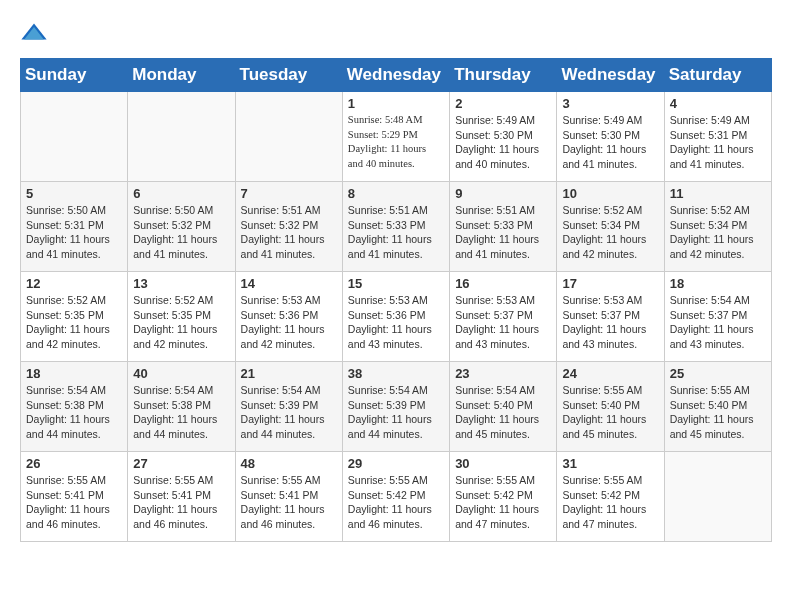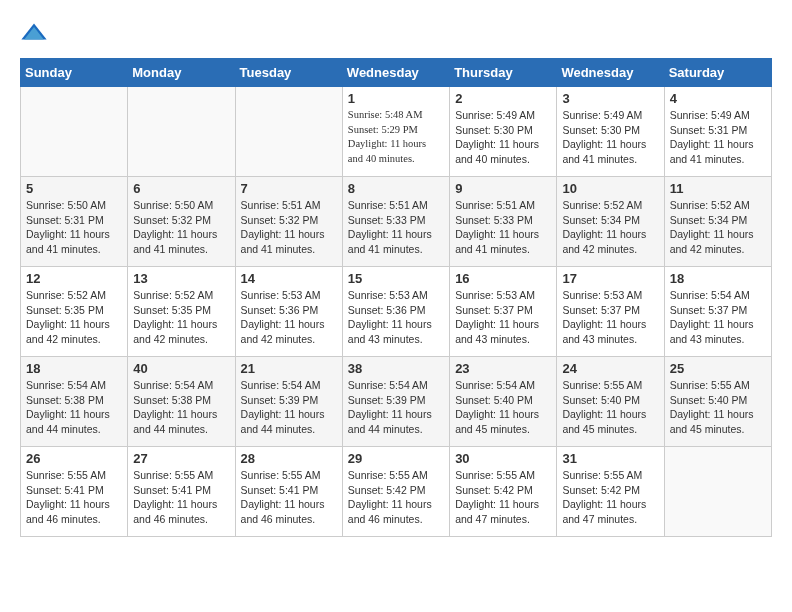--- a/index.html
+++ b/index.html
@@ -54,21 +54,21 @@
     }
     table {
       width: 100%;
       border-collapse: collapse;
       table-layout: fixed;
     }
     thead tr th {
       background-color: #2a6db5;
       color: #fff;
       padding: 6px 4px;
-      font-size: 13px;
+      font-size: 17px;
       font-weight: bold;
       text-align: left;
       border: 1px solid #2a6db5;
     }
     tbody tr td {
       border: 1px solid #ccc;
       vertical-align: top;
       padding: 4px 5px;
       height: 90px;
       background: #fff;
@@ -320,21 +320,21 @@
 and 46 minutes.</div>
         </td>
         <td>
           <div class="day-number">27</div>
           <div class="day-info" style="white-space: pre-line;">Sunrise: 5:55 AM
 Sunset: 5:41 PM
 Daylight: 11 hours
 and 46 minutes.</div>
         </td>
         <td>
-          <div class="day-number">28</div>
+          <div class="day-number">48</div>
           <div class="day-info" style="white-space: pre-line;">Sunrise: 5:55 AM
 Sunset: 5:41 PM
 Daylight: 11 hours
 and 46 minutes.</div>
         </td>
         <td>
           <div class="day-number">29</div>
           <div class="day-info" style="white-space: pre-line;">Sunrise: 5:55 AM
 Sunset: 5:42 PM
 Daylight: 11 hours

